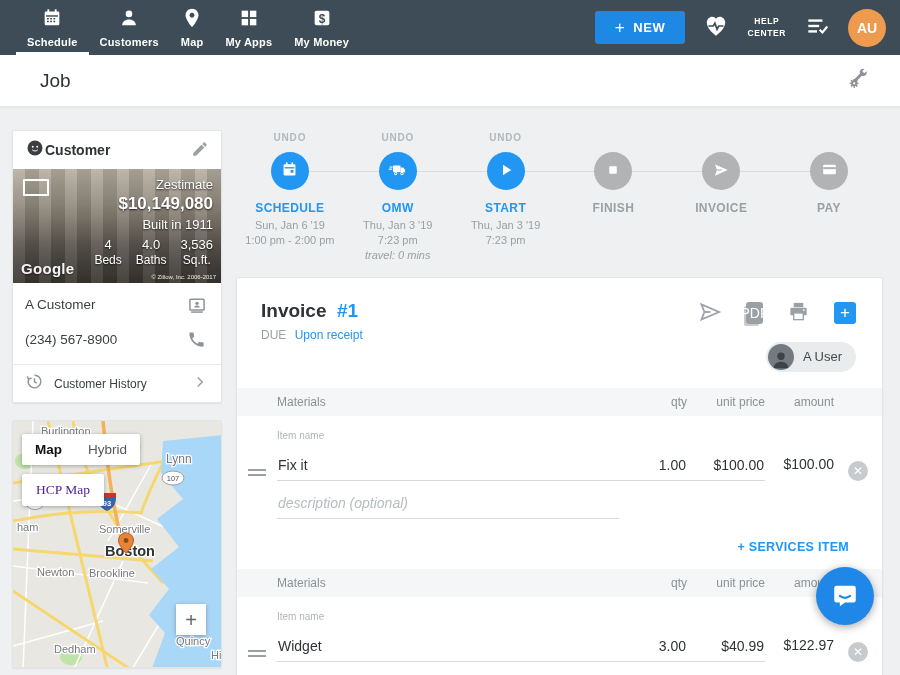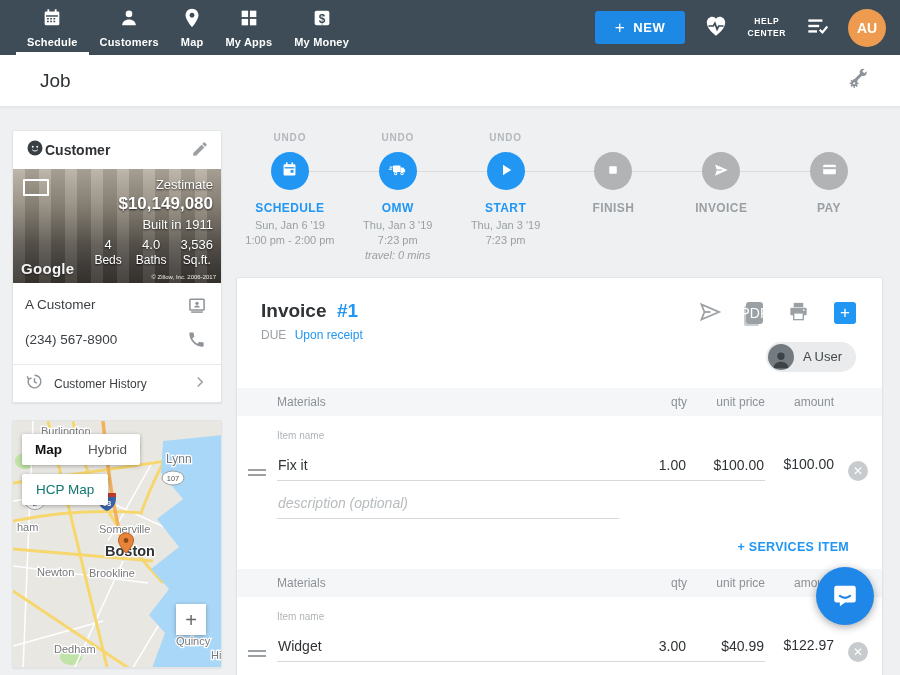--- a/index.html
+++ b/index.html
@@ -72,21 +72,21 @@
 
   
   .map-card { height:248px; position:relative; overflow:hidden; }
   .map-canvas { position:absolute; inset:0; cursor:grab; }
   .map-type { position:absolute; top:13px; left:9px; display:flex;
     box-shadow:0 1px 4px rgba(0,0,0,.3); border-radius:2px; overflow:hidden; }
   .map-type button { background:#fff; border:none; font-family:inherit; font-size:13.5px;
     color:#565656; padding:8px 13px; cursor:pointer; }
   .map-type button.sel { font-weight:bold; color:#111; }
   .hcp-btn { position:absolute; top:53px; left:9px; background:#fff; border:none;
-    font-family:Liberation Sans, sans-serif; font-size:13.5px; color:#0f766e; padding:8px 14px;
+    font-family:Liberation Serif, serif; font-size:13.5px; color:#4c1d95; padding:8px 14px;
     box-shadow:0 1px 4px rgba(0,0,0,.3); border-radius:2px; cursor:pointer; }
   .zoom-ctl { position:absolute; right:15px; top:183px; width:30px; background:#fff;
     box-shadow:0 1px 4px rgba(0,0,0,.3); border-radius:2px; }
   .zoom-ctl button { display:block; width:30px; height:31px; background:#fff; border:none;
     font-size:20px; color:#666; cursor:pointer; line-height:1; }
 
   
   .main-col { flex:1; min-width:0; }
   .steps { display:flex; margin:2px 0 0; }
   .step { flex:1; text-align:center; position:relative; }

